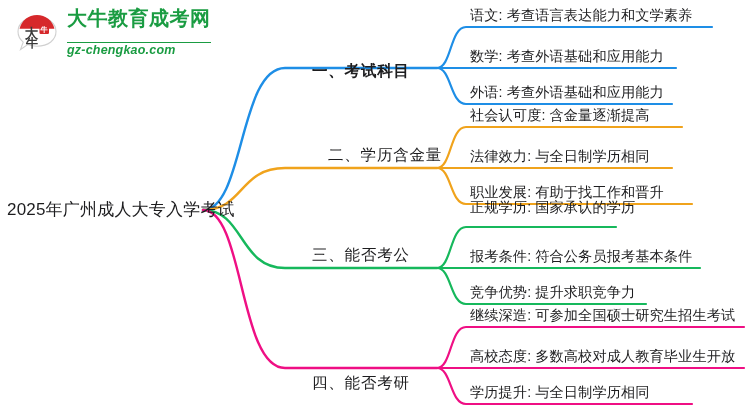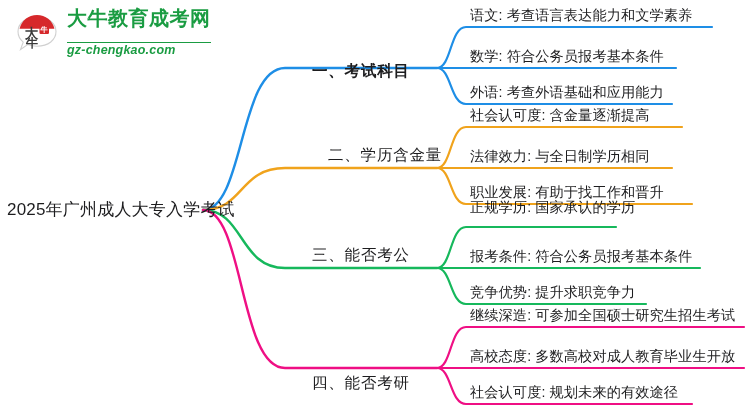--- a/index.html
+++ b/index.html
@@ -123,29 +123,29 @@
       <path d="M 203 210 C 244 210, 239 368, 285 368 L 437 368" class="conn" stroke="#ef0f84" stroke-width="2.4"></path>
       <path d="M 437 368 C 451.5 368, 450 327, 466 327 L 744 327" class="conn" stroke="#ef0f84" stroke-width="2.2"></path>
       <path d="M 437 368 C 451.5 368, 450 368, 466 368 L 744 368" class="conn" stroke="#ef0f84" stroke-width="2.2"></path>
       <path d="M 437 368 C 451.5 368, 450 404, 466 404 L 692 404" class="conn" stroke="#ef0f84" stroke-width="2.2"></path>
     </svg>
 
   <div id="labels">
       <div class="node root-node" style="left: 7px; top: 201px;">2025年广州成人大专入学考试</div>
       <div class="node branch-node" style="left: 312px; top: 63px; font-weight: bold;">一、考试科目</div>
       <div class="node leaf-node" style="left: 470px; top: 8px;">语文: 考查语言表达能力和文学素养</div>
-      <div class="node leaf-node" style="left: 470px; top: 49px;">数学: 符合公务员报考基本条件</div>
+      <div class="node leaf-node" style="left: 470px; top: 49px;">数学: 考查外语基础和应用能力</div>
       <div class="node leaf-node" style="left: 470px; top: 85px;">外语: 考查外语基础和应用能力</div>
       <div class="node branch-node" style="left: 328px; top: 147px;">二、学历含金量</div>
       <div class="node leaf-node" style="left: 470px; top: 108px;">社会认可度: 含金量逐渐提高</div>
       <div class="node leaf-node" style="left: 470px; top: 149px;">法律效力: 与全日制学历相同</div>
       <div class="node leaf-node" style="left: 470px; top: 185px;">职业发展: 有助于找工作和晋升</div>
       <div class="node branch-node" style="left: 312px; top: 247px;">三、能否考公</div>
       <div class="node leaf-node" style="left: 470px; top: 200px;">正规学历: 国家承认的学历</div>
       <div class="node leaf-node" style="left: 470px; top: 249px;">报考条件: 符合公务员报考基本条件</div>
       <div class="node leaf-node" style="left: 470px; top: 285px;">竞争优势: 提升求职竞争力</div>
       <div class="node branch-node" style="left: 312px; top: 347px; margin-top: 28px;">四、能否考研</div>
       <div class="node leaf-node" style="left: 470px; top: 308px;">继续深造: 可参加全国硕士研究生招生考试</div>
       <div class="node leaf-node" style="left: 470px; top: 349px;">高校态度: 多数高校对成人教育毕业生开放</div>
-      <div class="node leaf-node" style="left: 470px; top: 385px;">社会认可度: 规划未来的有效途径</div>
+      <div class="node leaf-node" style="left: 470px; top: 385px;">学历提升: 与全日制学历相同</div>
     </div>
 
 </div>
 
 </body></html>

